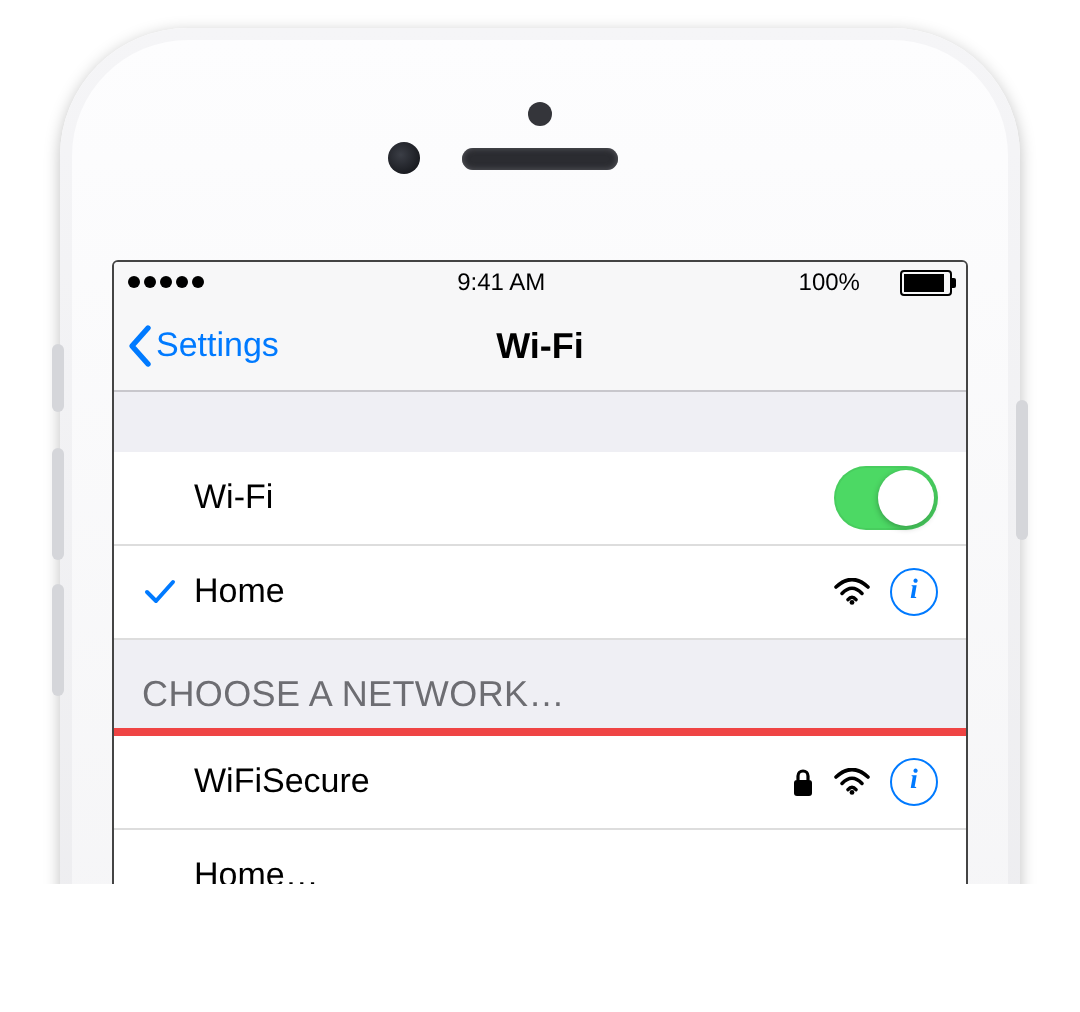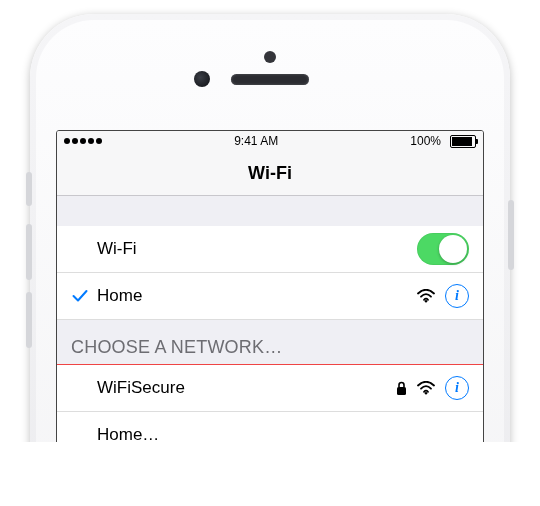--- a/index.html
+++ b/index.html
@@ -14,21 +14,21 @@
 .side-btn.mute{left:-4px;top:158px;width:6px;height:34px;}
 .side-btn.vup{left:-4px;top:210px;width:6px;height:56px;}
 .side-btn.vdn{left:-4px;top:278px;width:6px;height:56px;}
 .side-btn.pwr{right:-4px;top:186px;width:6px;height:70px;}
 
 .screen{position:absolute;left:26px;right:26px;top:116px;height:370px;background:#efeff4;border:1px solid #444;border-radius:3px;overflow:hidden;}
 
 .status{height:20px;background:#f7f7f8;display:flex;align-items:center;justify-content:space-between;padding:0 7px;font-size:12px;font-weight:500;color:#000;}
 .status .dots{display:flex;gap:2px;align-items:center;}
 .status .dot{width:6px;height:6px;border-radius:50%;background:#000;}
-.status .right{display:flex;align-items:center;gap:9px;}
+.status .right{display:flex;align-items:center;gap:20px;}
 .batt{display:inline-flex;align-items:center;}
 .batt-body{display:inline-block;width:24px;height:11px;border:1px solid #000;border-radius:2px;position:relative;}
 .batt-body::after{content:"";position:absolute;right:-3px;top:3px;width:2px;height:5px;background:#000;border-radius:0 1px 1px 0;}
 .batt-fill{position:absolute;left:1px;top:1px;bottom:1px;width:20px;background:#000;}
 
 .nav{height:44px;background:#f7f7f8;border-bottom:1px solid #c8c7cc;display:flex;align-items:center;position:relative;}
 .back{display:flex;align-items:center;gap:2px;color:#007aff;font-size:17px;padding-left:6px;cursor:pointer;}
 .nav-title{position:absolute;left:0;right:0;text-align:center;font-size:18px;font-weight:600;color:#000;pointer-events:none;}
 
 .group-spacer{height:30px;}
@@ -73,20 +73,26 @@
           <span>100%</span>
           <span class="batt">
               <span class="batt-body">
                 <span class="batt-fill"></span>
               </span>
             </span>
         </div>
       </div>
 
       <div class="nav">
+        <div class="back">
+          <svg width="13" height="22" viewBox="0 0 13 22">
+              <path d="M11 2 L3 11 L11 20" stroke="#007aff" stroke-width="2.7" fill="none" stroke-linecap="round" stroke-linejoin="round"></path>
+            </svg>
+          <span>Settings</span>
+        </div>
         <div class="nav-title">Wi-Fi</div>
       </div>
 
       <div class="group-spacer"></div>
 
       <div class="row">
         <span>Wi-Fi</span>
         <div class="trail">
           <div class="toggle">
               <div class="knob"></div>
@@ -109,21 +115,21 @@
                 <path d="M7 10.8 Q9 8.5 11 10.8" stroke="#000" stroke-width="1.8" fill="none" stroke-linecap="round"></path>
                 <circle cx="9" cy="12.2" r="1.2" fill="#000"></circle>
               </svg>
           </span>
           <span class="info">i</span>
         </div>
       </div>
 
       <div class="section-header">CHOOSE A NETWORK…</div>
 
-      <div class="row" style="border-top:1px solid #ef4444;">
+      <div class="row" style="border-top:4px solid #ef4444;">
         <span>WiFiSecure</span>
         <div class="trail">
           <span>
             <svg width="11" height="15" viewBox="0 0 11 15">
                 <rect x="1" y="6" width="9" height="8" rx="1.5" fill="#000"></rect>
                 <path d="M3 6 V4 a2.5 2.5 0 0 1 5 0 V6" stroke="#000" stroke-width="1.6" fill="none"></path>
               </svg>
           </span>
           <span>
             <svg width="18" height="14" viewBox="0 0 18 14">

